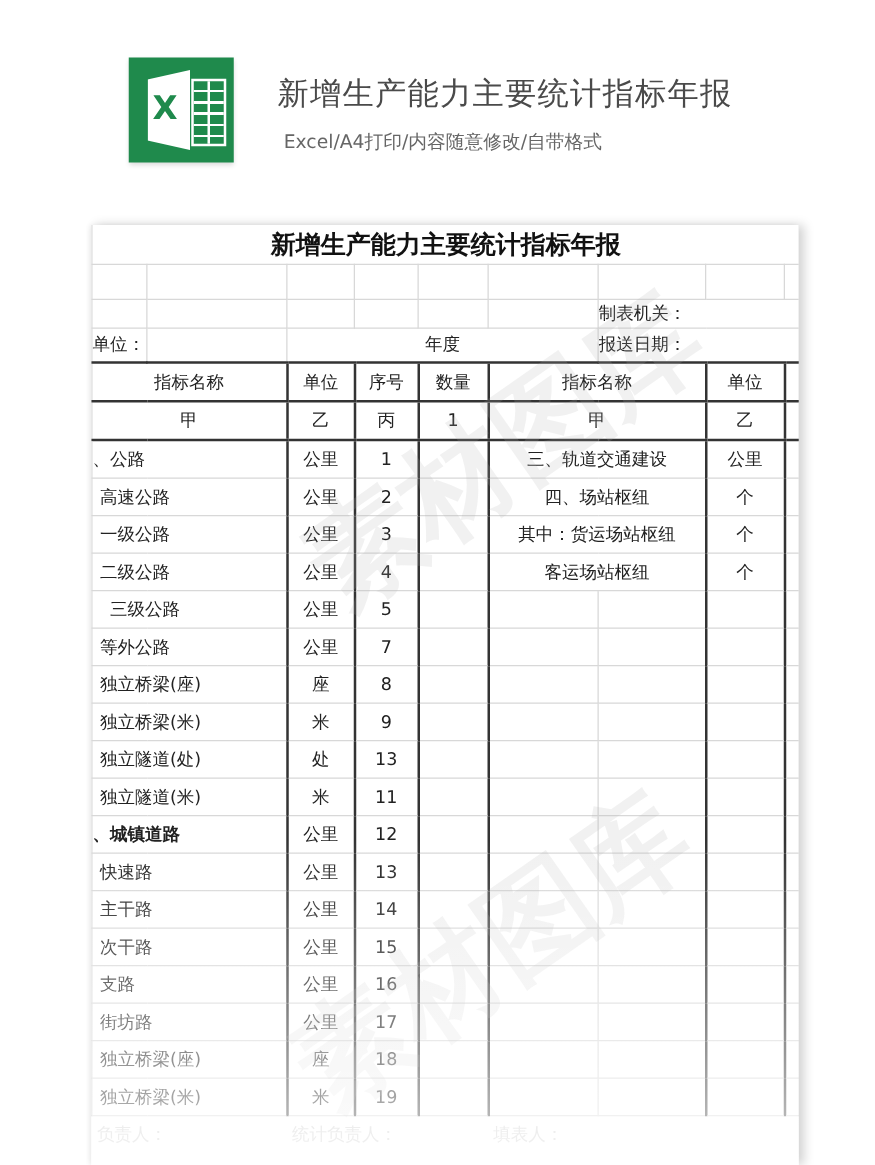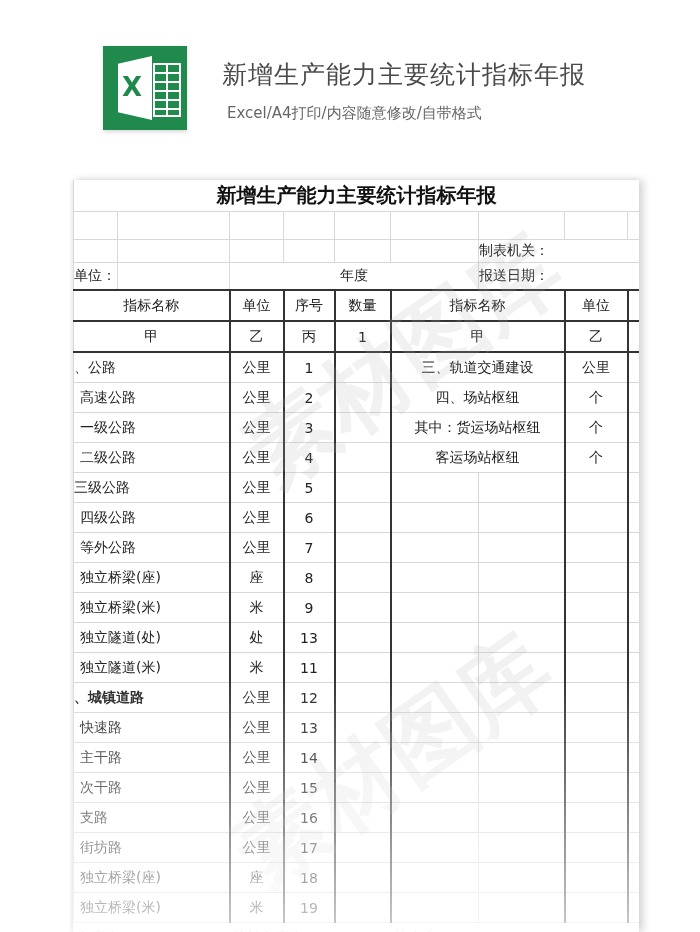--- a/index.html
+++ b/index.html
@@ -139,33 +139,23 @@
         <tr>
           <td colspan="2" class="left" style="padding-left:6px">二级公路</td>
           <td class="thick-l">公里</td>
           <td class="thick-l">4</td>
           <td class="thick-l"></td>
           <td colspan="2" class="thick-l">客运场站枢纽</td>
           <td class="thick-l">个</td>
           <td class="thick-l"></td>
         </tr>
         <tr>
-          <td colspan="2" class="left" style="padding-left:0">三级公路</td>
+          <td colspan="2" class="left" style="padding-left:14px">三级公路</td>
           <td class="thick-l">公里</td>
           <td class="thick-l">5</td>
-          <td class="thick-l"></td>
-          <td class="thick-l"></td>
-          <td></td>
-          <td class="thick-l"></td>
-          <td class="thick-l"></td>
-        </tr>
-        <tr>
-          <td colspan="2" class="left" style="padding-left:6px">四级公路</td>
-          <td class="thick-l">公里</td>
-          <td class="thick-l">6</td>
           <td class="thick-l"></td>
           <td class="thick-l"></td>
           <td></td>
           <td class="thick-l"></td>
           <td class="thick-l"></td>
         </tr>
         <tr>
           <td colspan="2" class="left" style="padding-left:6px">等外公路</td>
           <td class="thick-l">公里</td>
           <td class="thick-l">7</td>

